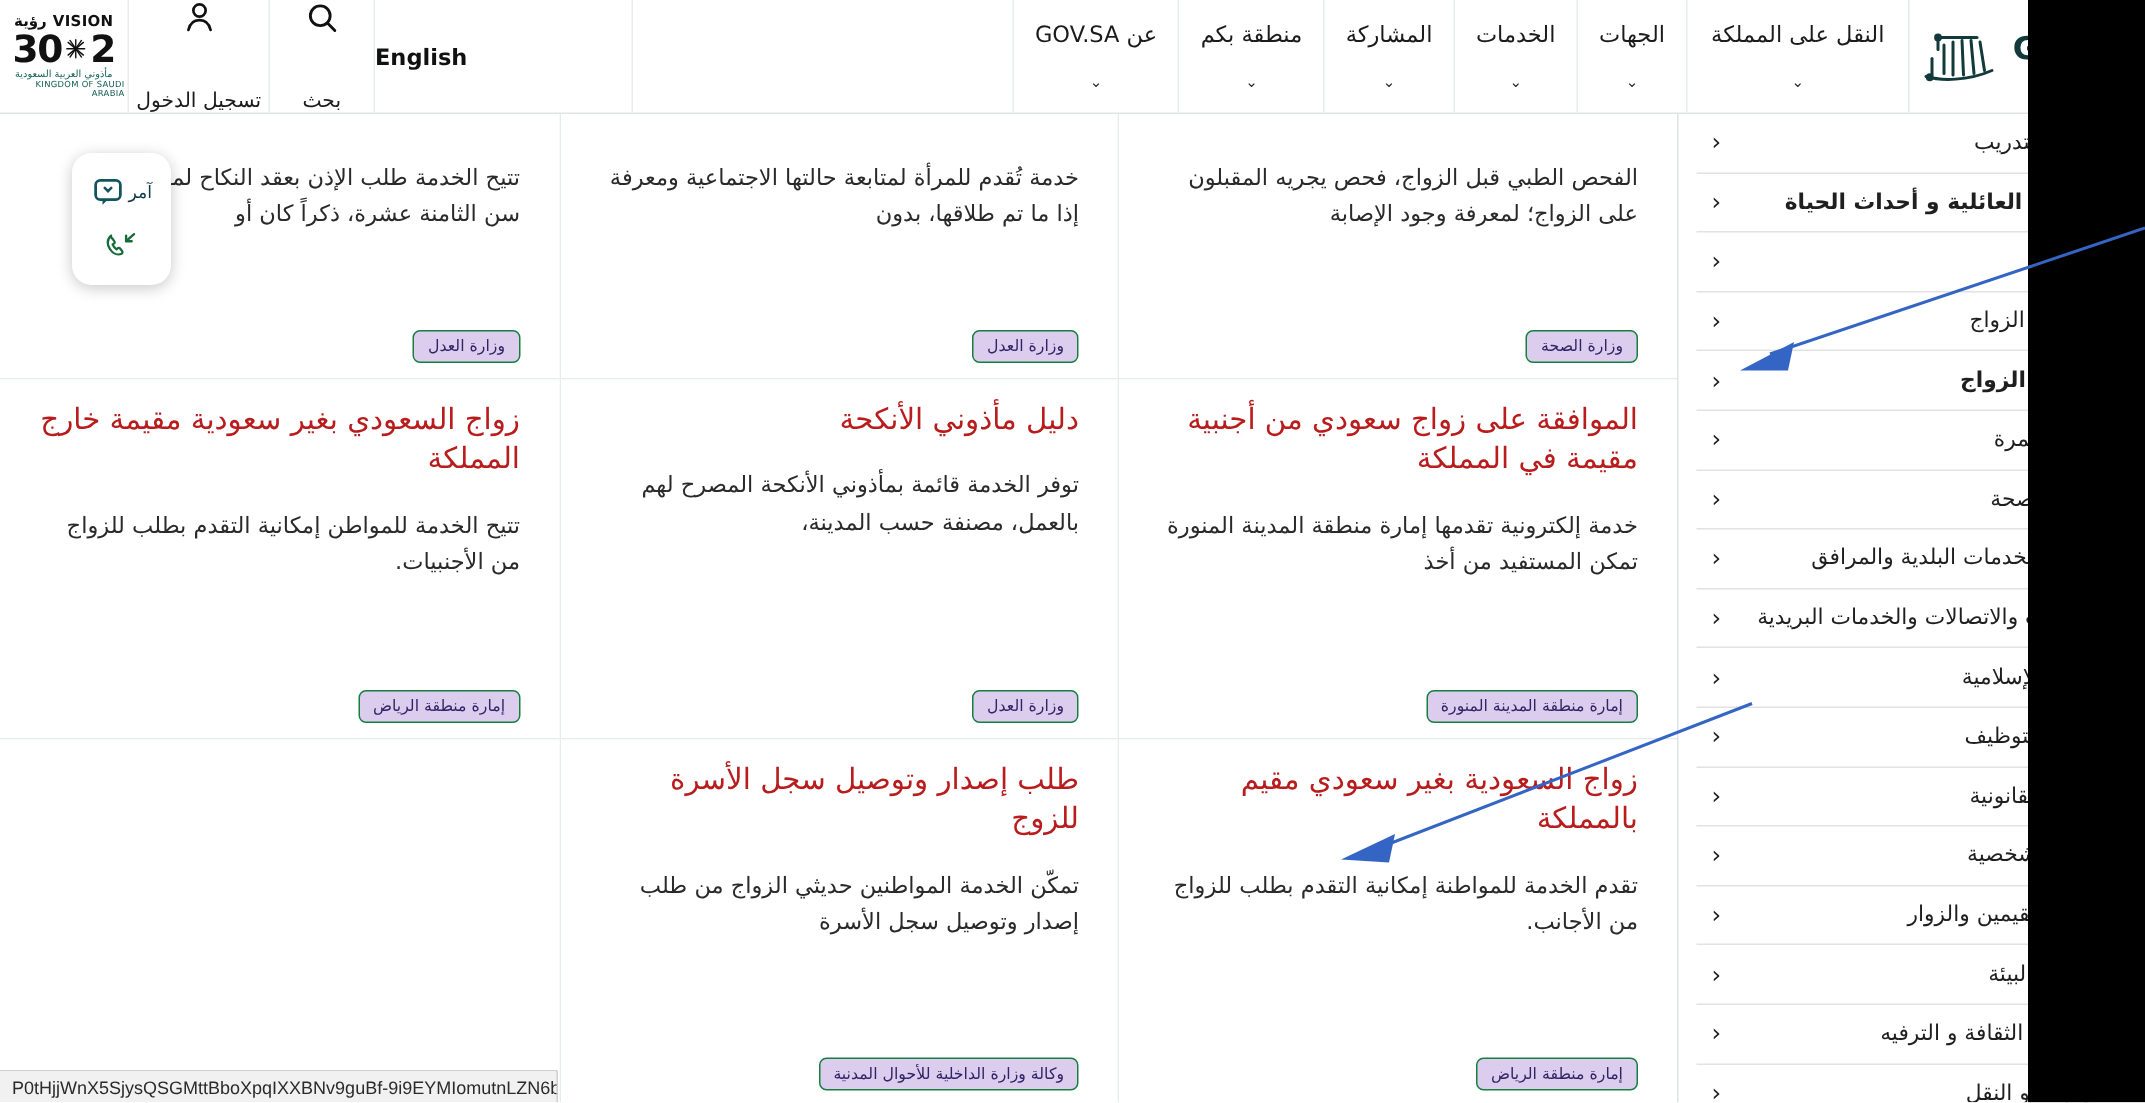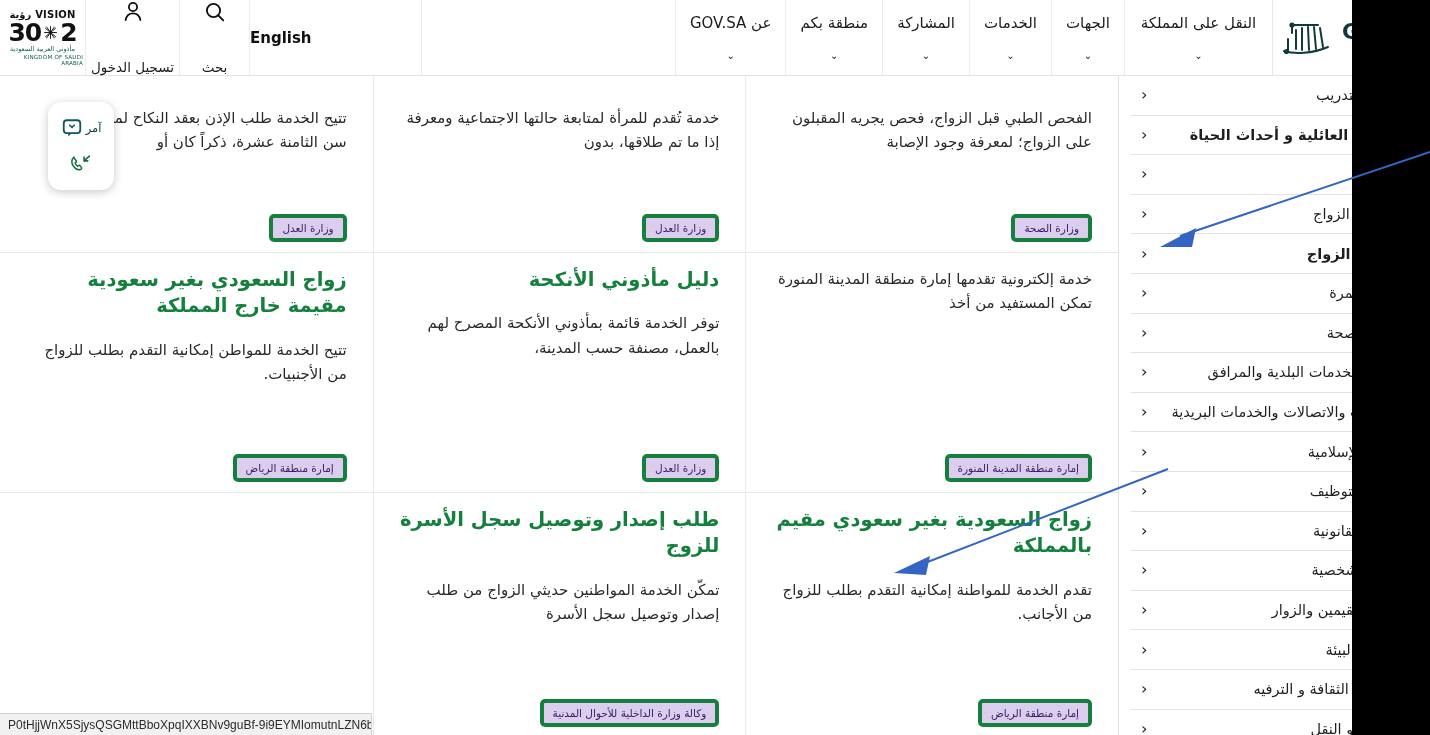--- a/index.html
+++ b/index.html
@@ -96,27 +96,27 @@
     grid-template-rows: 177px 240px 245px;
     width: 100%; height: 100%;
   }
   .card {
     position: relative; background: #fff; padding: 14px 26px 10px 26px;
     border-left: 1px solid #e4ebe9; border-bottom: 1px solid #e4ebe9;
     display: flex; flex-direction: column; text-align: right; overflow: hidden;
   }
   .card:nth-child(3n) { border-left: none; }
   .card-title {
-    font-size: 19.5px; font-weight: 700; color: #15803d; line-height: 1.35;
+    font-size: 19.5px; font-weight: 400; color: #b91c1c; line-height: 1.35;
     margin-bottom: 18px;
   }
   .card-desc { font-size: 15px; color: #2a2a2a; line-height: 1.62; }
   .card-badge-row { margin-top: auto; display: flex; justify-content: flex-start; padding-top: 10px; }
   .badge {
-    display: inline-block; background: #dccdee; border: 4px solid #15803d;
+    display: inline-block; background: #dccdee; border: 1px solid #15803d;
     color: #2f2566; font-size: 10.5px; border-radius: 5px;
     padding: 4px 9px; white-space: nowrap;
   }
   
   .card.clipped { padding-top: 30px; }
 
   
   .chat-widget {
     position: absolute; top: 102px; left: 48px; width: 66px; height: 88px;
     background: #fff; border-radius: 13px;
@@ -337,20 +337,21 @@
         </div>
 
         <div class="card clipped">
           <div class="card-desc">تتيح الخدمة طلب الإذن بعقد النكاح لمن هو دون سن الثامنة عشرة، ذكراً كان أو</div>
           <div class="card-badge-row">
             <span class="badge">وزارة العدل</span>
           </div>
         </div>
 
         <div class="card">
+          <div class="card-title">الموافقة على زواج سعودي من أجنبية مقيمة في المملكة</div>
           <div class="card-desc">خدمة إلكترونية تقدمها إمارة منطقة المدينة المنورة تمكن المستفيد من أخذ</div>
           <div class="card-badge-row">
             <span class="badge">إمارة منطقة المدينة المنورة</span>
           </div>
         </div>
 
         <div class="card">
           <div class="card-title">دليل مأذوني الأنكحة</div>
           <div class="card-desc">توفر الخدمة قائمة بمأذوني الأنكحة المصرح لهم بالعمل، مصنفة حسب المدينة،</div>
           <div class="card-badge-row">

